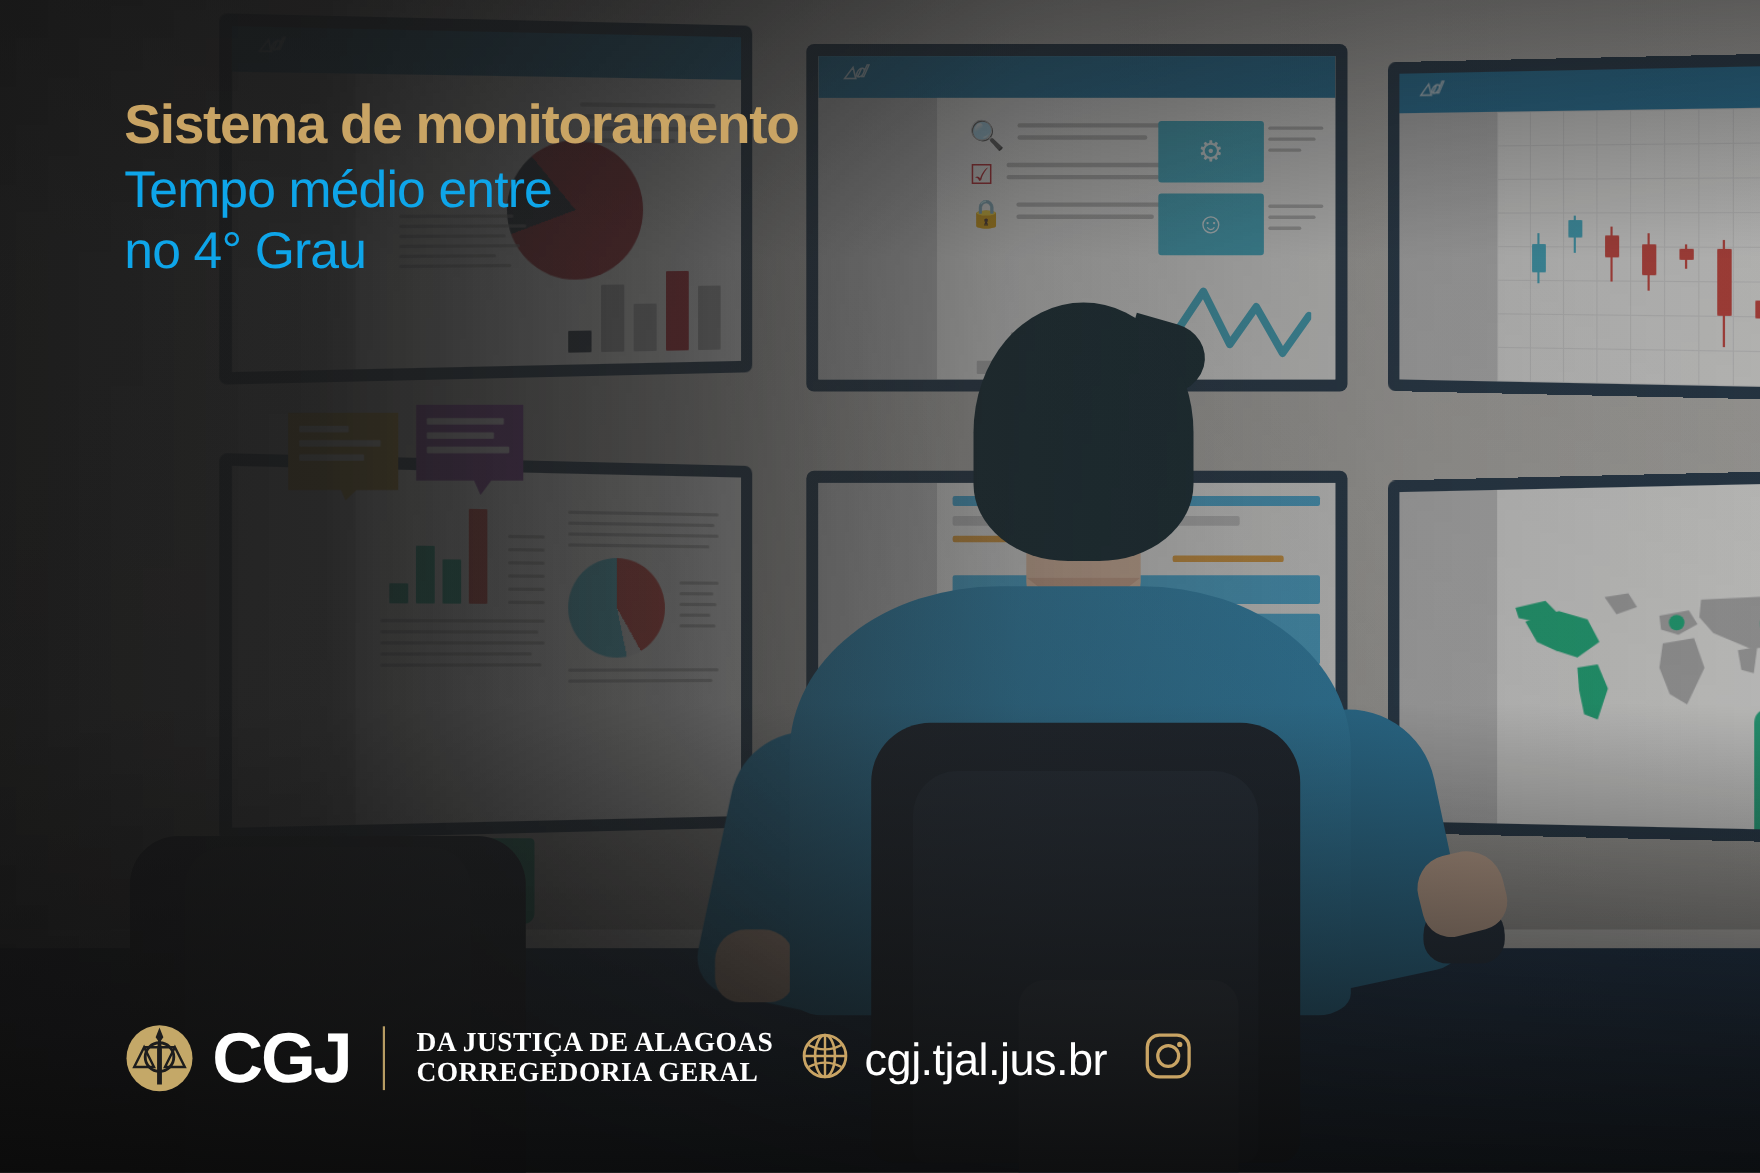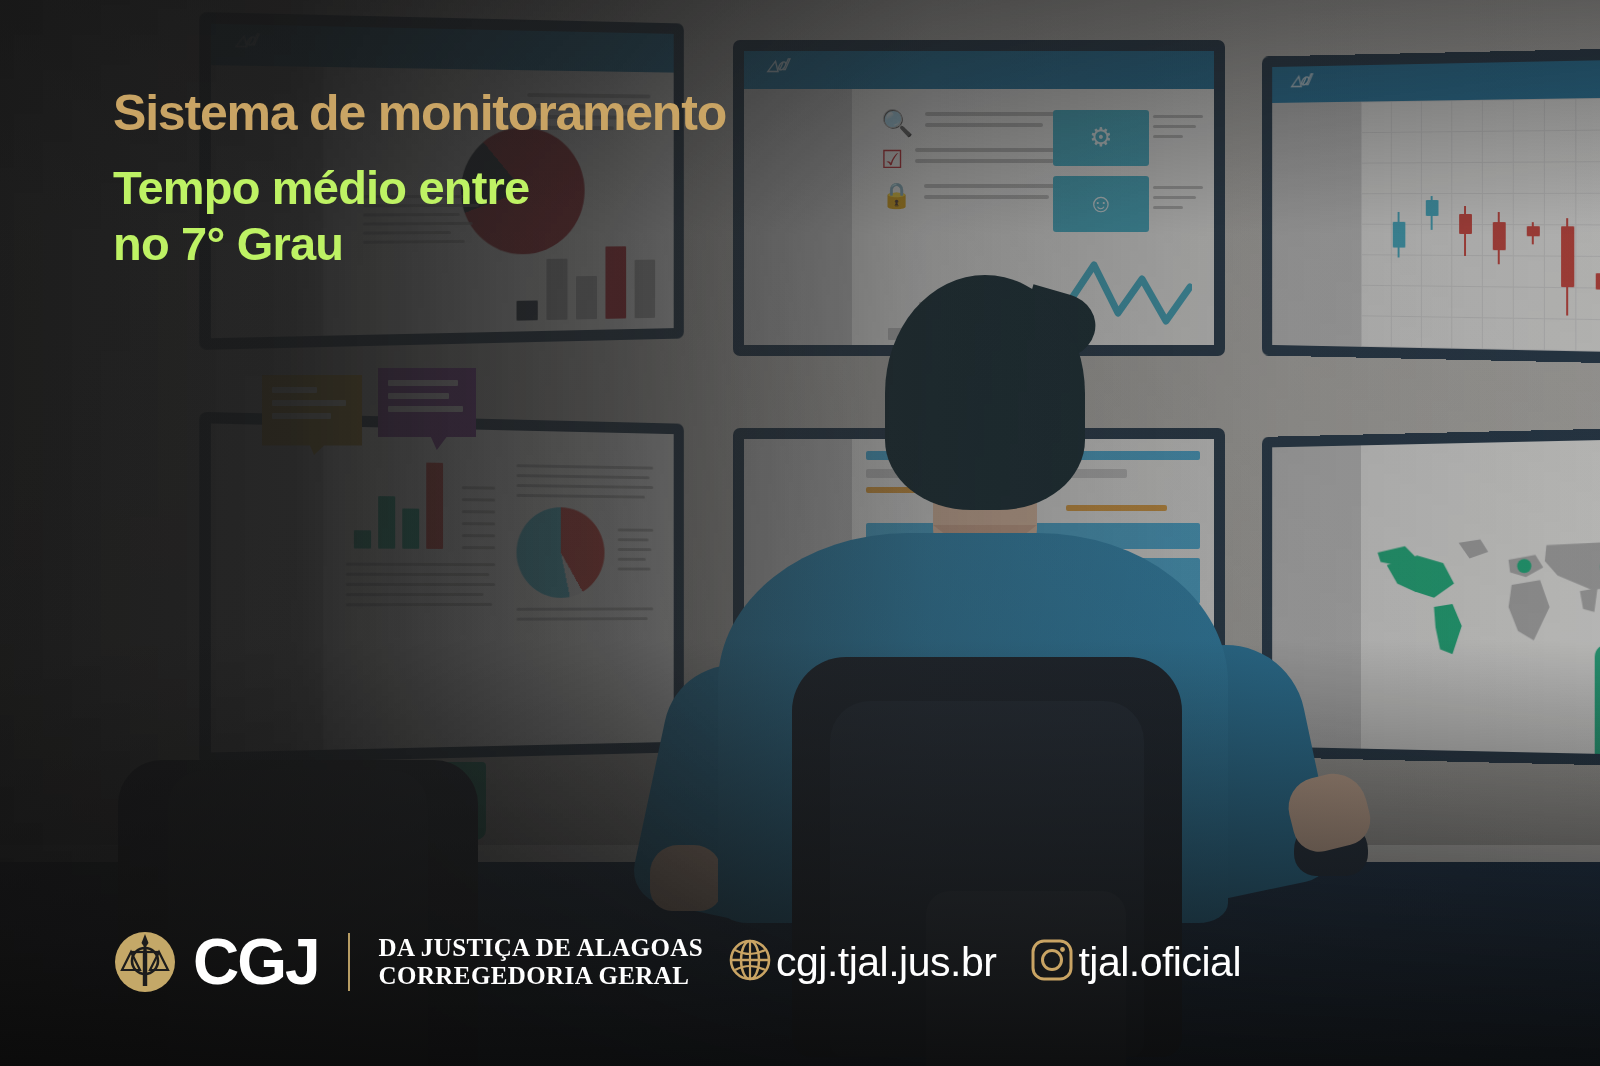--- a/index.html
+++ b/index.html
@@ -153,40 +153,40 @@
     background:linear-gradient(180deg,rgba(20,20,20,.55) 0%,rgba(25,25,25,.22) 22%,rgba(20,20,20,.18) 60%,rgba(14,14,14,.70) 88%,rgba(10,10,10,.88) 100%);
   }
 
   
   .headline-wrap { position:absolute; left:113px; top:88px; width:880px; }
   .eyebrow {
     font-size:50px; font-weight:bold; line-height:1.0;
     letter-spacing:-1.2px; white-space:nowrap;
   }
   .headline {
-    font-size:47px; font-weight:bold; color:#bef264; line-height:1.19;
-    letter-spacing:-.8px; margin-top:22px;
+    font-size:47px; font-weight:normal; color:#0ea5e9; line-height:1.19;
+    letter-spacing:-.8px; margin-top:6px;
   }
   .headline div { white-space:nowrap; }
 
   
   .footer { position:absolute; left:0; bottom:62px; width:1600px; height:84px; }
 
   .brand { position:absolute; left:113px; top:0; display:flex; align-items:center; gap:16px; height:84px; }
   .emblem { width:64px; height:64px; position:relative; }
   .cgj-letters {
     color:#ffffff; font-size:64px; font-weight:bold; line-height:.92;
     letter-spacing:-2px; font-family:"Liberation Sans", sans-serif;
   }
   .brand-divider { width:2px; height:58px; background:#b79c63; margin:0 13px; }
   .brand-lines { color:#ffffff; font-family:"Liberation Serif", serif; }
   .brand-lines div { font-size:25px; font-weight:bold; letter-spacing:.4px; line-height:1.12; white-space:nowrap; }
 
   .contact { position:absolute; left:728px; top:0; height:84px; display:flex; align-items:center; gap:34px; }
-  .contact-item { display:flex; align-items:flex-end; gap:4px; }
+  .contact-item { display:flex; align-items:flex-end; gap:14px; }
   .contact-item .label { color:#ffffff; font-size:41px; letter-spacing:-.5px; white-space:nowrap; }
   .gold-ico { color:#c9a464; flex:0 0 auto; }
 </style>
 </head>
 <body>
 
 <div id="poster">
 
   <div class="bg-scene">
     <div class="wall"></div>
@@ -467,21 +467,21 @@
     </div>
 
     <div class="scrim-left"></div>
     <div class="scrim-vert"></div>
   </div>
 
   <div class="headline-wrap">
     <div class="eyebrow" style="color:#c9a464;">Sistema de monitoramento</div>
     <div class="headline">
       <div>Tempo médio entre</div>
-      <div>no 7° Grau</div>
+      <div>no 4° Grau</div>
     </div>
   </div>
 
   <div class="footer">
 
     <div class="brand">
       <div class="emblem">
         <svg viewBox="0 0 64 64" width="64" height="64">
           <path d="M32 2 A30 30 0 0 1 62 32 A30 30 0 0 1 32 62 A30 30 0 0 1 2 32 A30 30 0 0 1 32 2 Z" fill="#c4a868"></path>
           <path d="M32 6 L34.2 24 L34.2 56 L29.8 56 L29.8 24 Z" fill="#1d1d1d"></path>
@@ -518,19 +518,18 @@
       </div>
 
       <div class="contact-item">
         <span class="gold-ico">
           <svg viewBox="0 0 44 44" width="44" height="44">
             <rect x="3" y="3" width="38" height="38" rx="11" ry="11" fill="none" stroke="#c9a464" stroke-width="3"></rect>
             <circle cx="22" cy="22" r="9.5" fill="none" stroke="#c9a464" stroke-width="3"></circle>
             <circle cx="32.5" cy="11.5" r="2.4" fill="#c9a464"></circle>
           </svg>
         </span>
-        <span class="label">tjal.oficial</span>
       </div>
 
     </div>
   </div>
 
 </div>
 
 </body></html>

